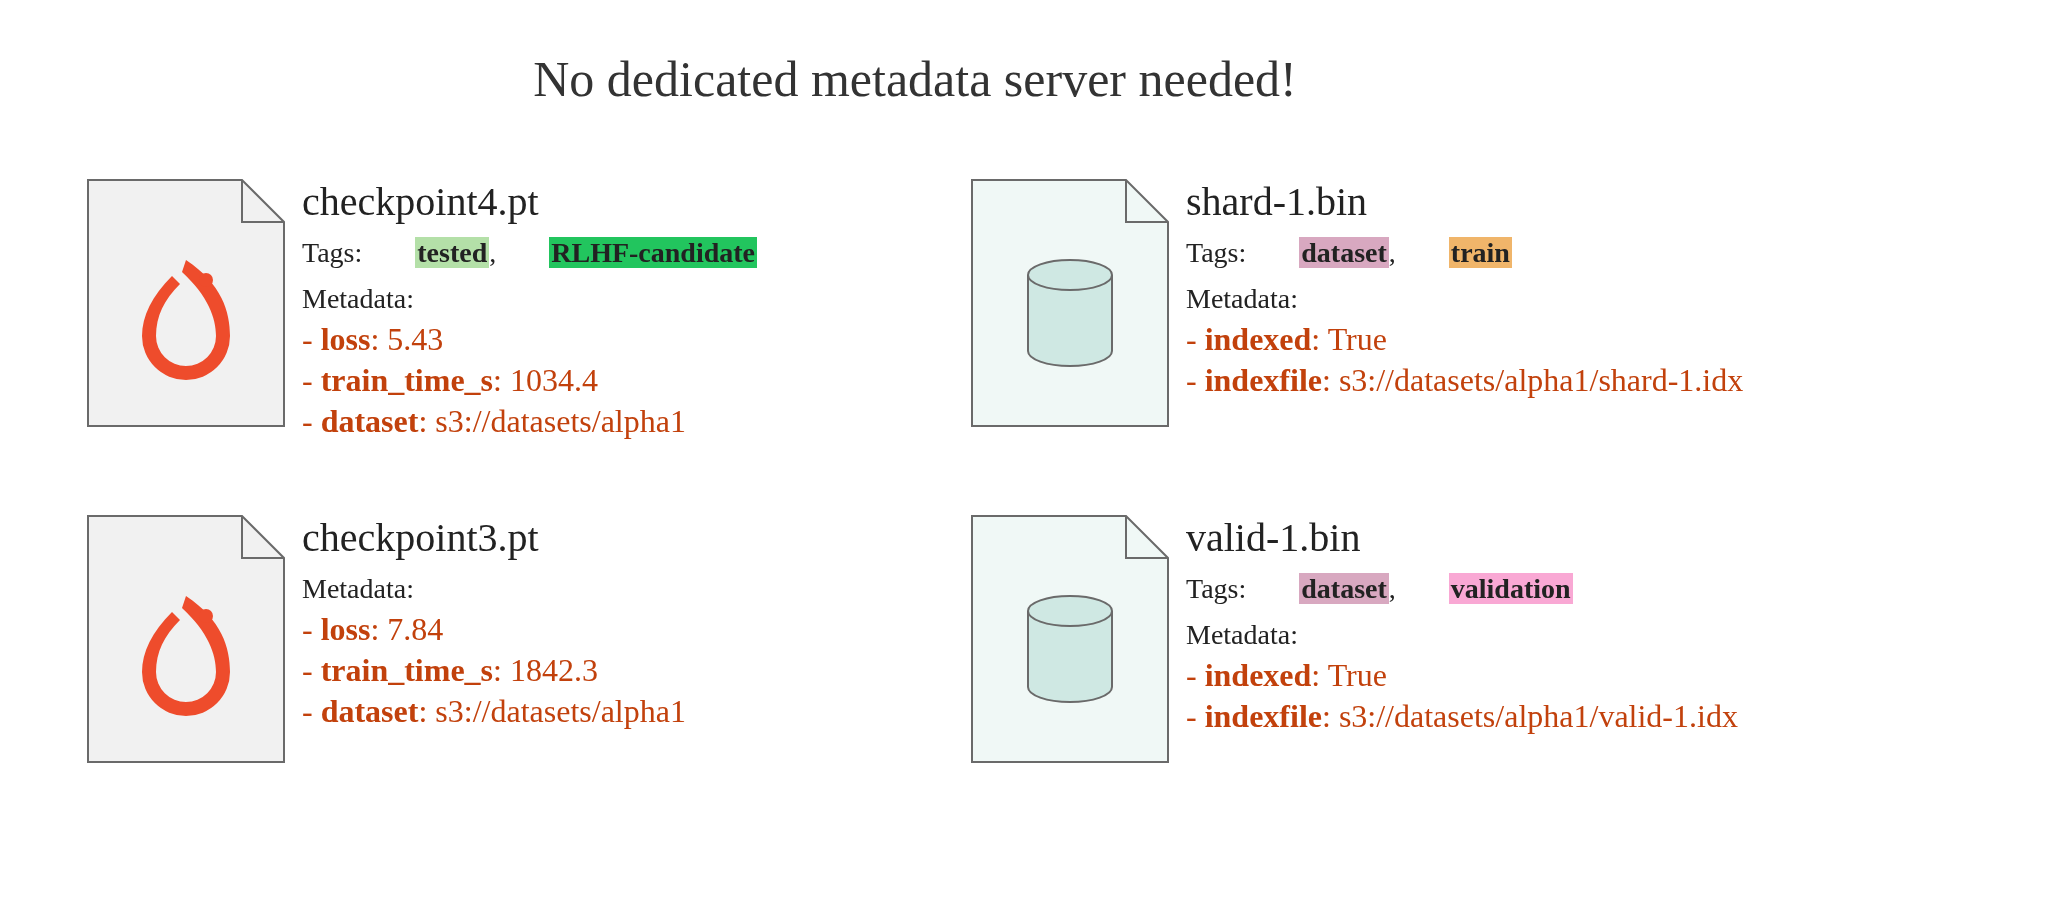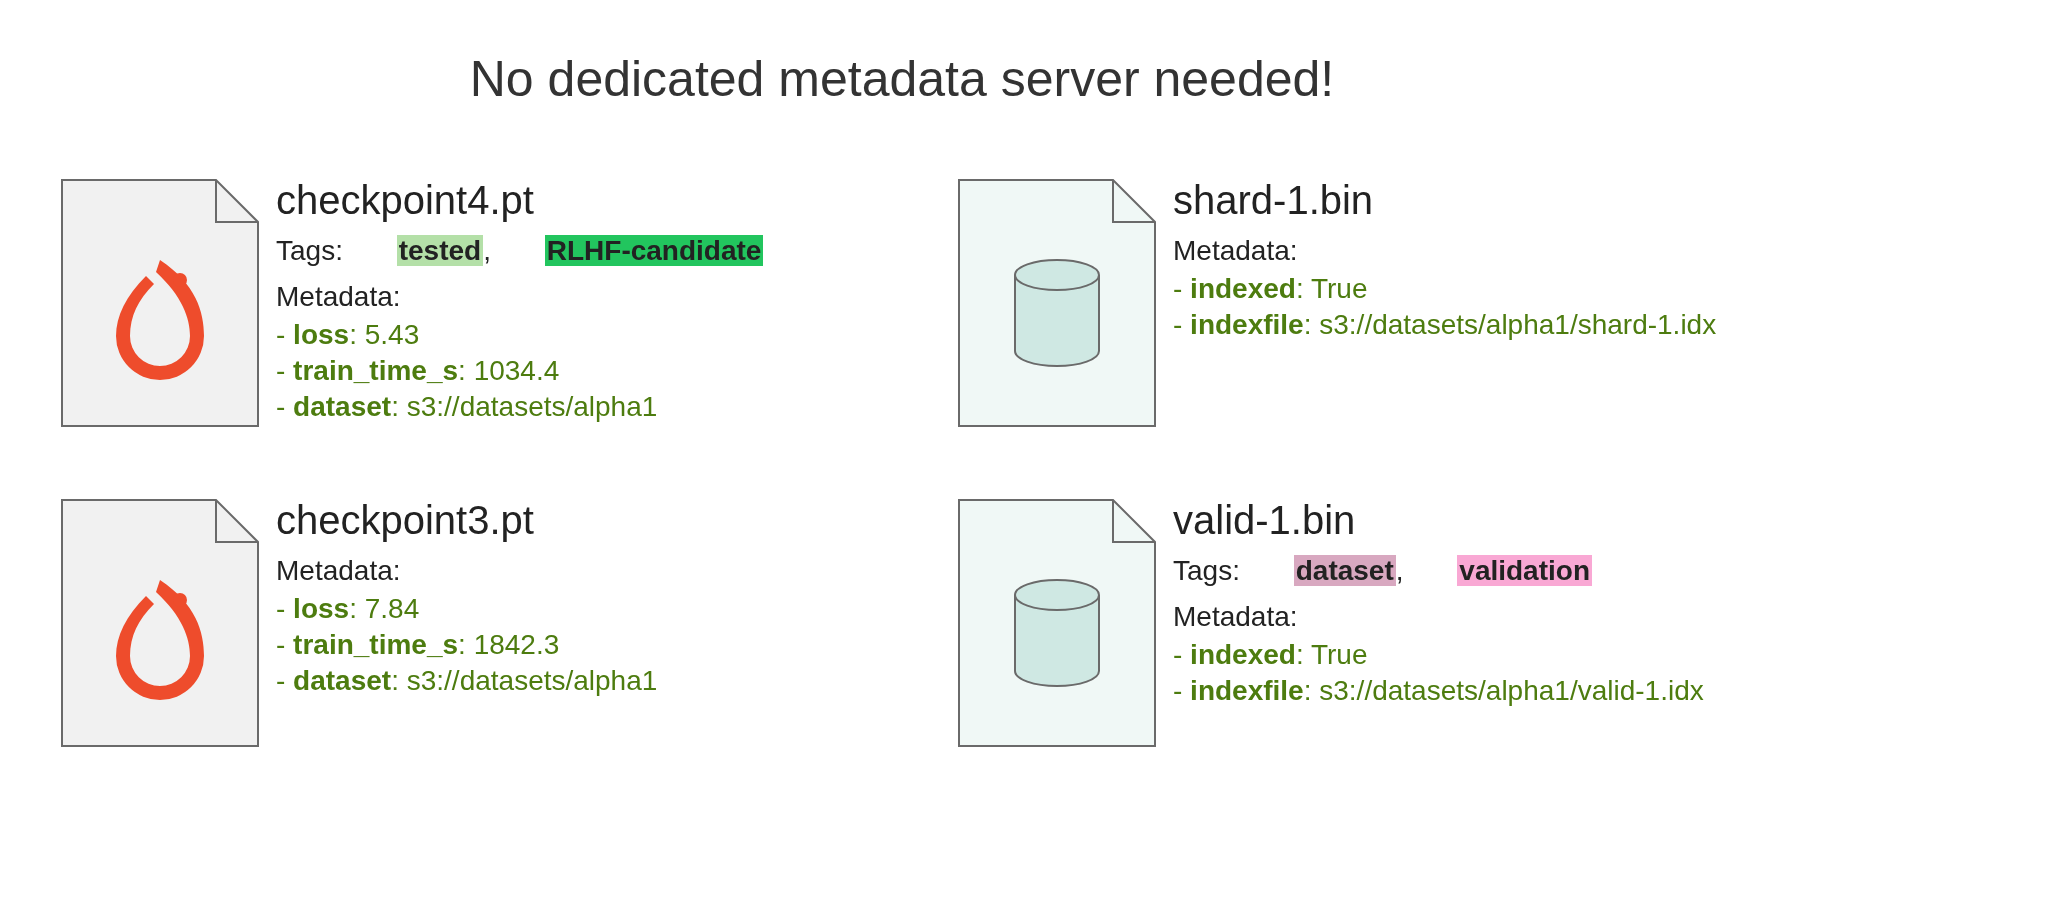--- a/index.html
+++ b/index.html
@@ -1,27 +1,27 @@
 <!DOCTYPE html>
 <html><head>
 <meta charset="utf-8">
 <style>
   * { box-sizing: border-box; margin: 0; padding: 0; }
   html, body { width: 2048px; height: 911px; background: #fff; font-family: -apple-system, BlinkMacSystemFont, "Segoe UI", Helvetica, Arial, sans-serif; color: #222; }
-  .canvas { width: 1864px; height: 911px; position: relative; padding: 50px 120px 40px 60px; }
+  .canvas { width: 1864px; height: 911px; position: relative; padding: 50px 120px 40px 86px; font-family: Liberation Serif, serif; }
   .title { text-align: center; font-size: 50px; font-weight: 400; color: #333; margin-bottom: 70px; }
   .grid { display: grid; grid-template-columns: 1fr 1fr; column-gap: 110px; row-gap: 70px; }
   .item { display: flex; gap: 16px; align-items: flex-start; }
   .file-icon { width: 200px; height: 250px; flex-shrink: 0; }
   .info { flex: 1; }
   .filename { font-size: 40px; font-weight: 400; color: #222; margin-bottom: 12px; }
   .tags-line { font-size: 28px; color: #222; margin-bottom: 14px; }
   .tag { font-weight: 700; padding: 0 2px; margin-left: 46px; }
   .meta-label { font-size: 28px; color: #222; margin-bottom: 6px; }
-  .meta-row { font-size: 28px; color: #4d7c0f; margin-bottom: 4px; }
+  .meta-row { font-size: 32px; color: #c2410c; margin-bottom: 4px; }
   .meta-key { font-weight: 700; }
   .comma { font-weight: 400; }
   svg.file-svg { width: 200px; height: 250px; display: block; }
 </style>
 </head>
 <body>
 
 <div class="canvas">
   <h1 class="title">No dedicated metadata server needed!</h1>
   <div class="grid" id="grid">
@@ -62,20 +62,21 @@
 
       <g transform="translate(100,135)">
         <ellipse cx="0" cy="-38" rx="42" ry="15" fill="#cfe8e3" stroke="#6a6a6a" stroke-width="2"></ellipse>
         <path d="M -42 -38 L -42 38 A 42 15 0 0 0 42 38 L 42 -38" fill="#cfe8e3" stroke="#6a6a6a" stroke-width="2"></path>
         <path d="M -42 -38 A 42 15 0 0 0 42 -38" fill="none" stroke="#6a6a6a" stroke-width="2"></path>
       </g>
     </svg>
         </div>
         <div class="info">
           <div class="filename">shard-1.bin</div>
+          <div class="tags-line"><span>Tags: </span> <span class="tag" style="background: rgb(216, 168, 192);">dataset</span><span class="comma">, </span><span class="tag" style="background: rgb(240, 181, 106);">train</span></div>
           <div class="meta-label">Metadata:</div>
           <div class="meta-row">- <span class="meta-key">indexed</span>: <span>True</span></div>
           <div class="meta-row">- <span class="meta-key">indexfile</span>: <span>s3://datasets/alpha1/shard-1.idx</span></div>
         </div>
       </div>
       <div class="item">
         <div class="file-icon">
           <svg class="file-svg" viewBox="0 0 200 250">
       <path d="M 2 2 L 156 2 L 198 44 L 198 248 L 2 248 Z" fill="#f1f1f1" stroke="#6a6a6a" stroke-width="2"></path>
       <path d="M 156 2 L 156 44 L 198 44" fill="none" stroke="#6a6a6a" stroke-width="2"></path>

